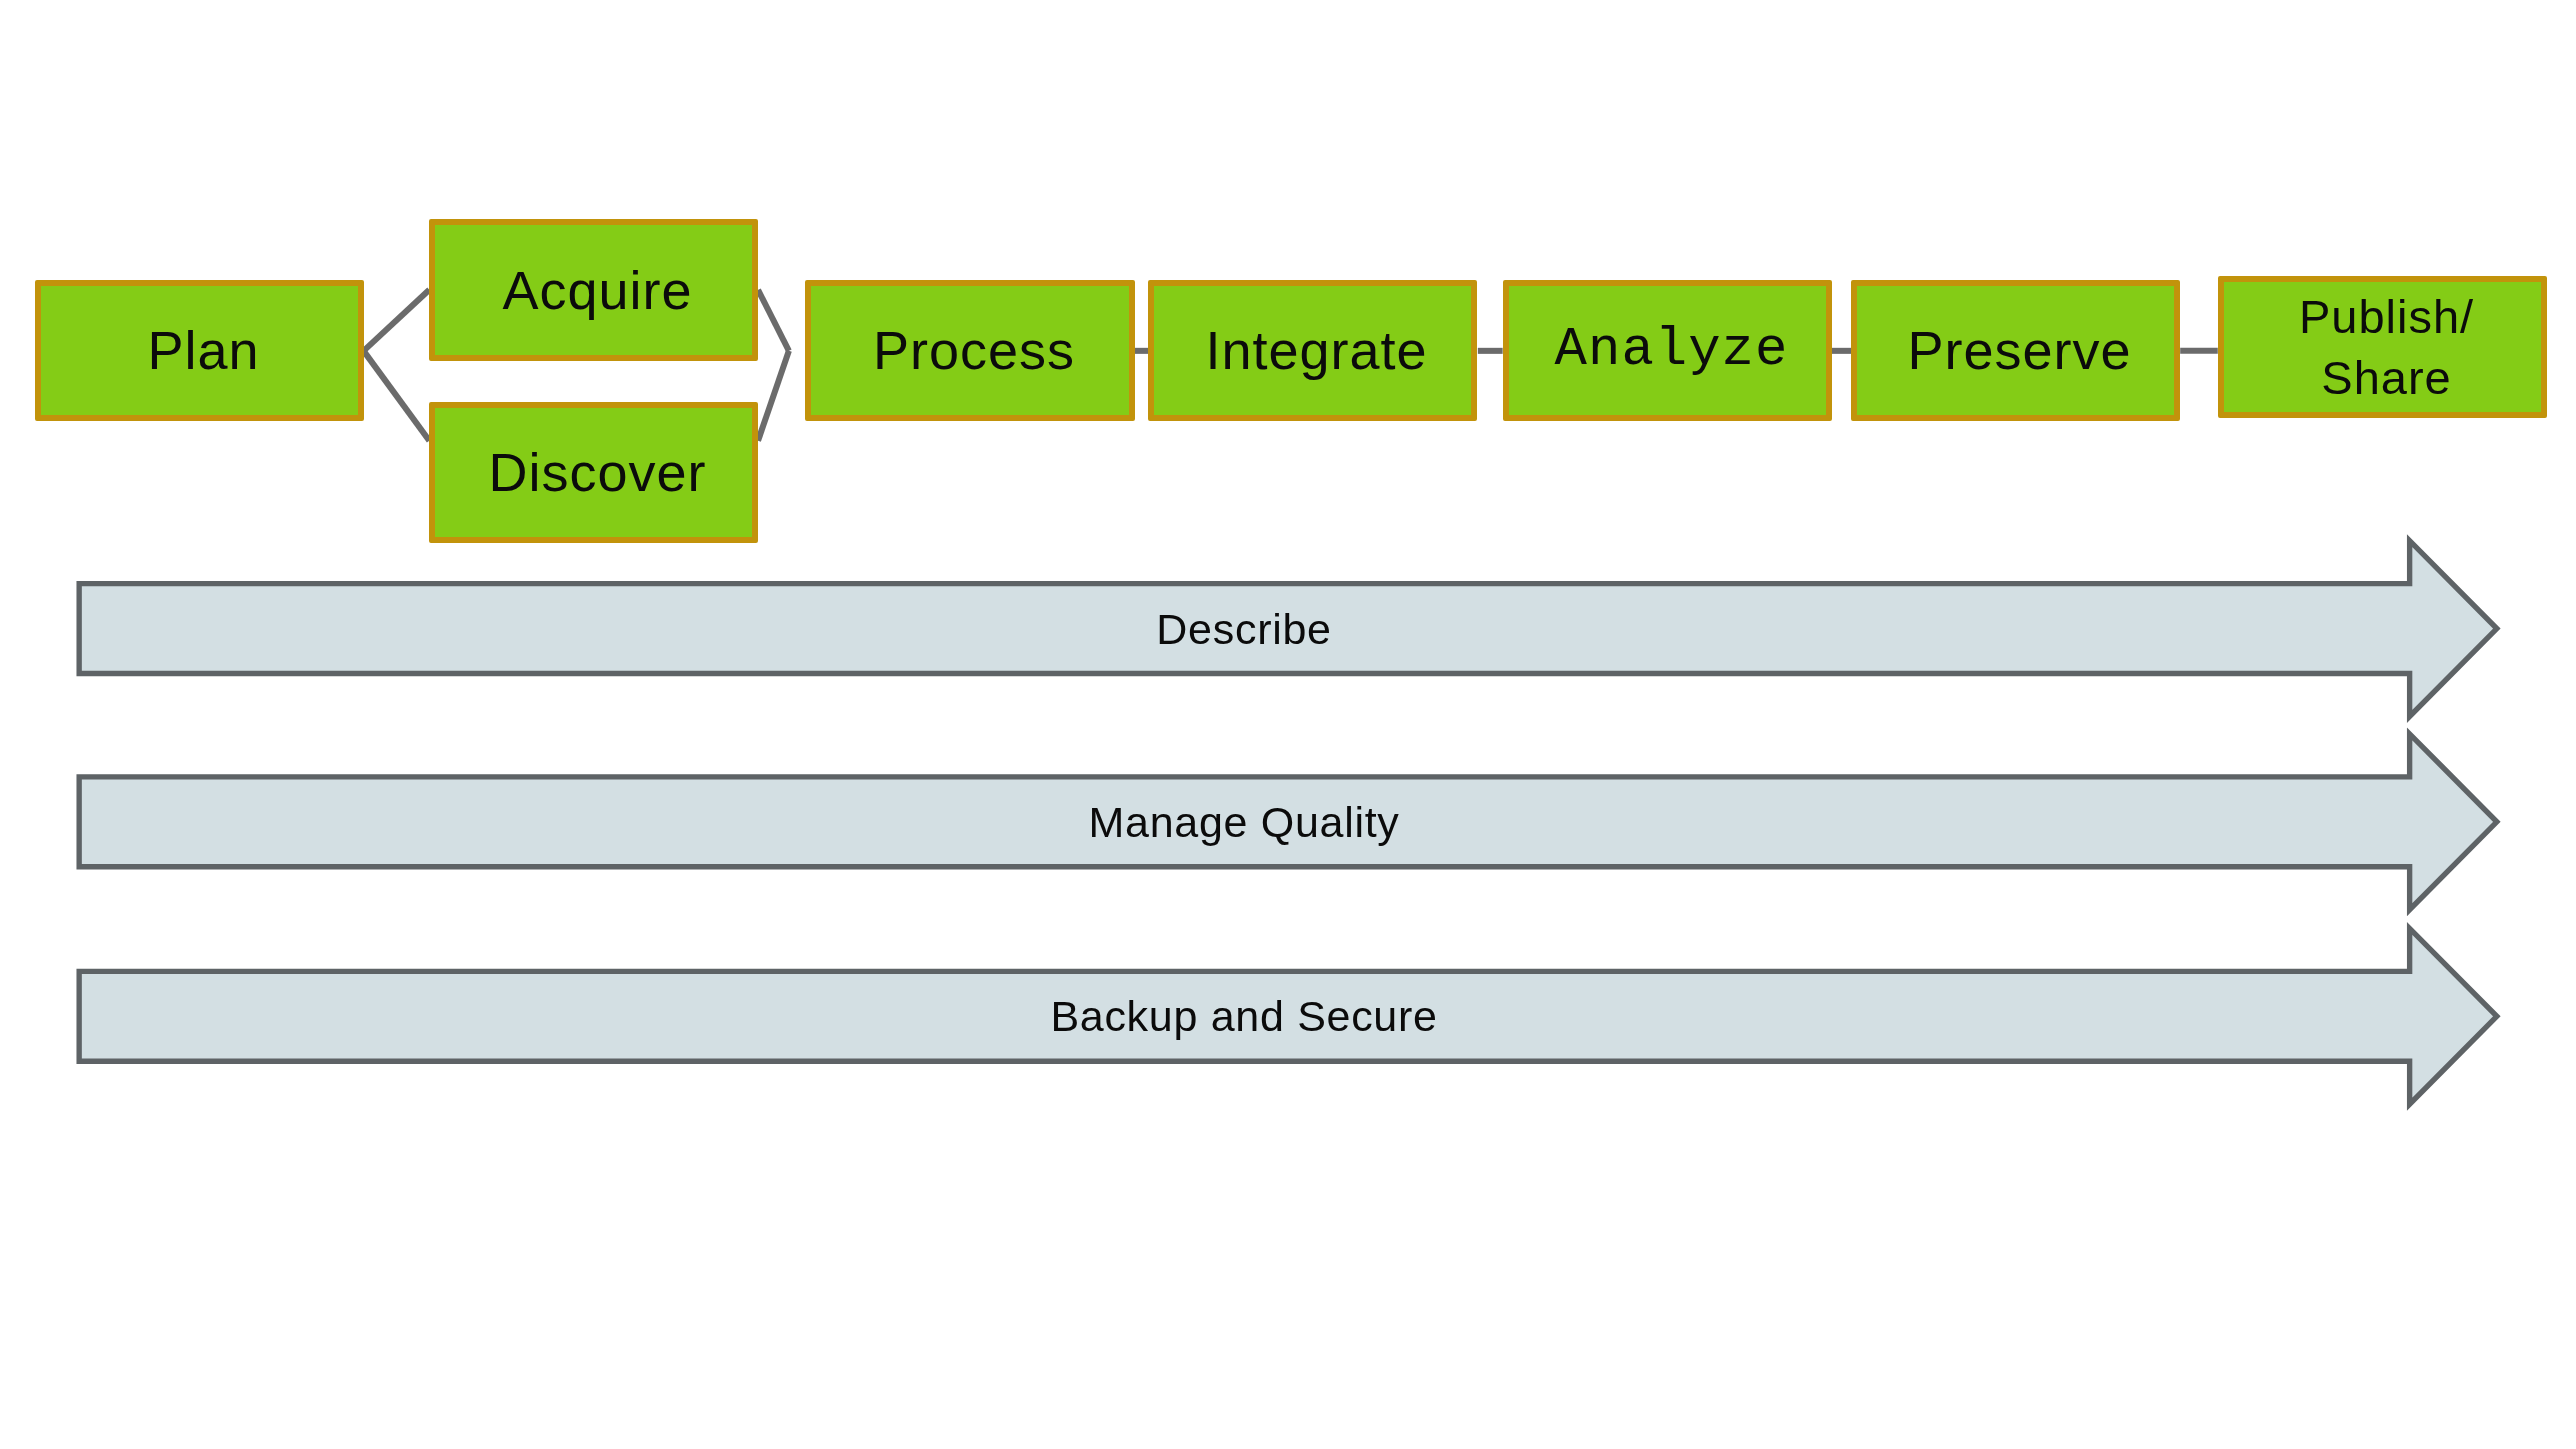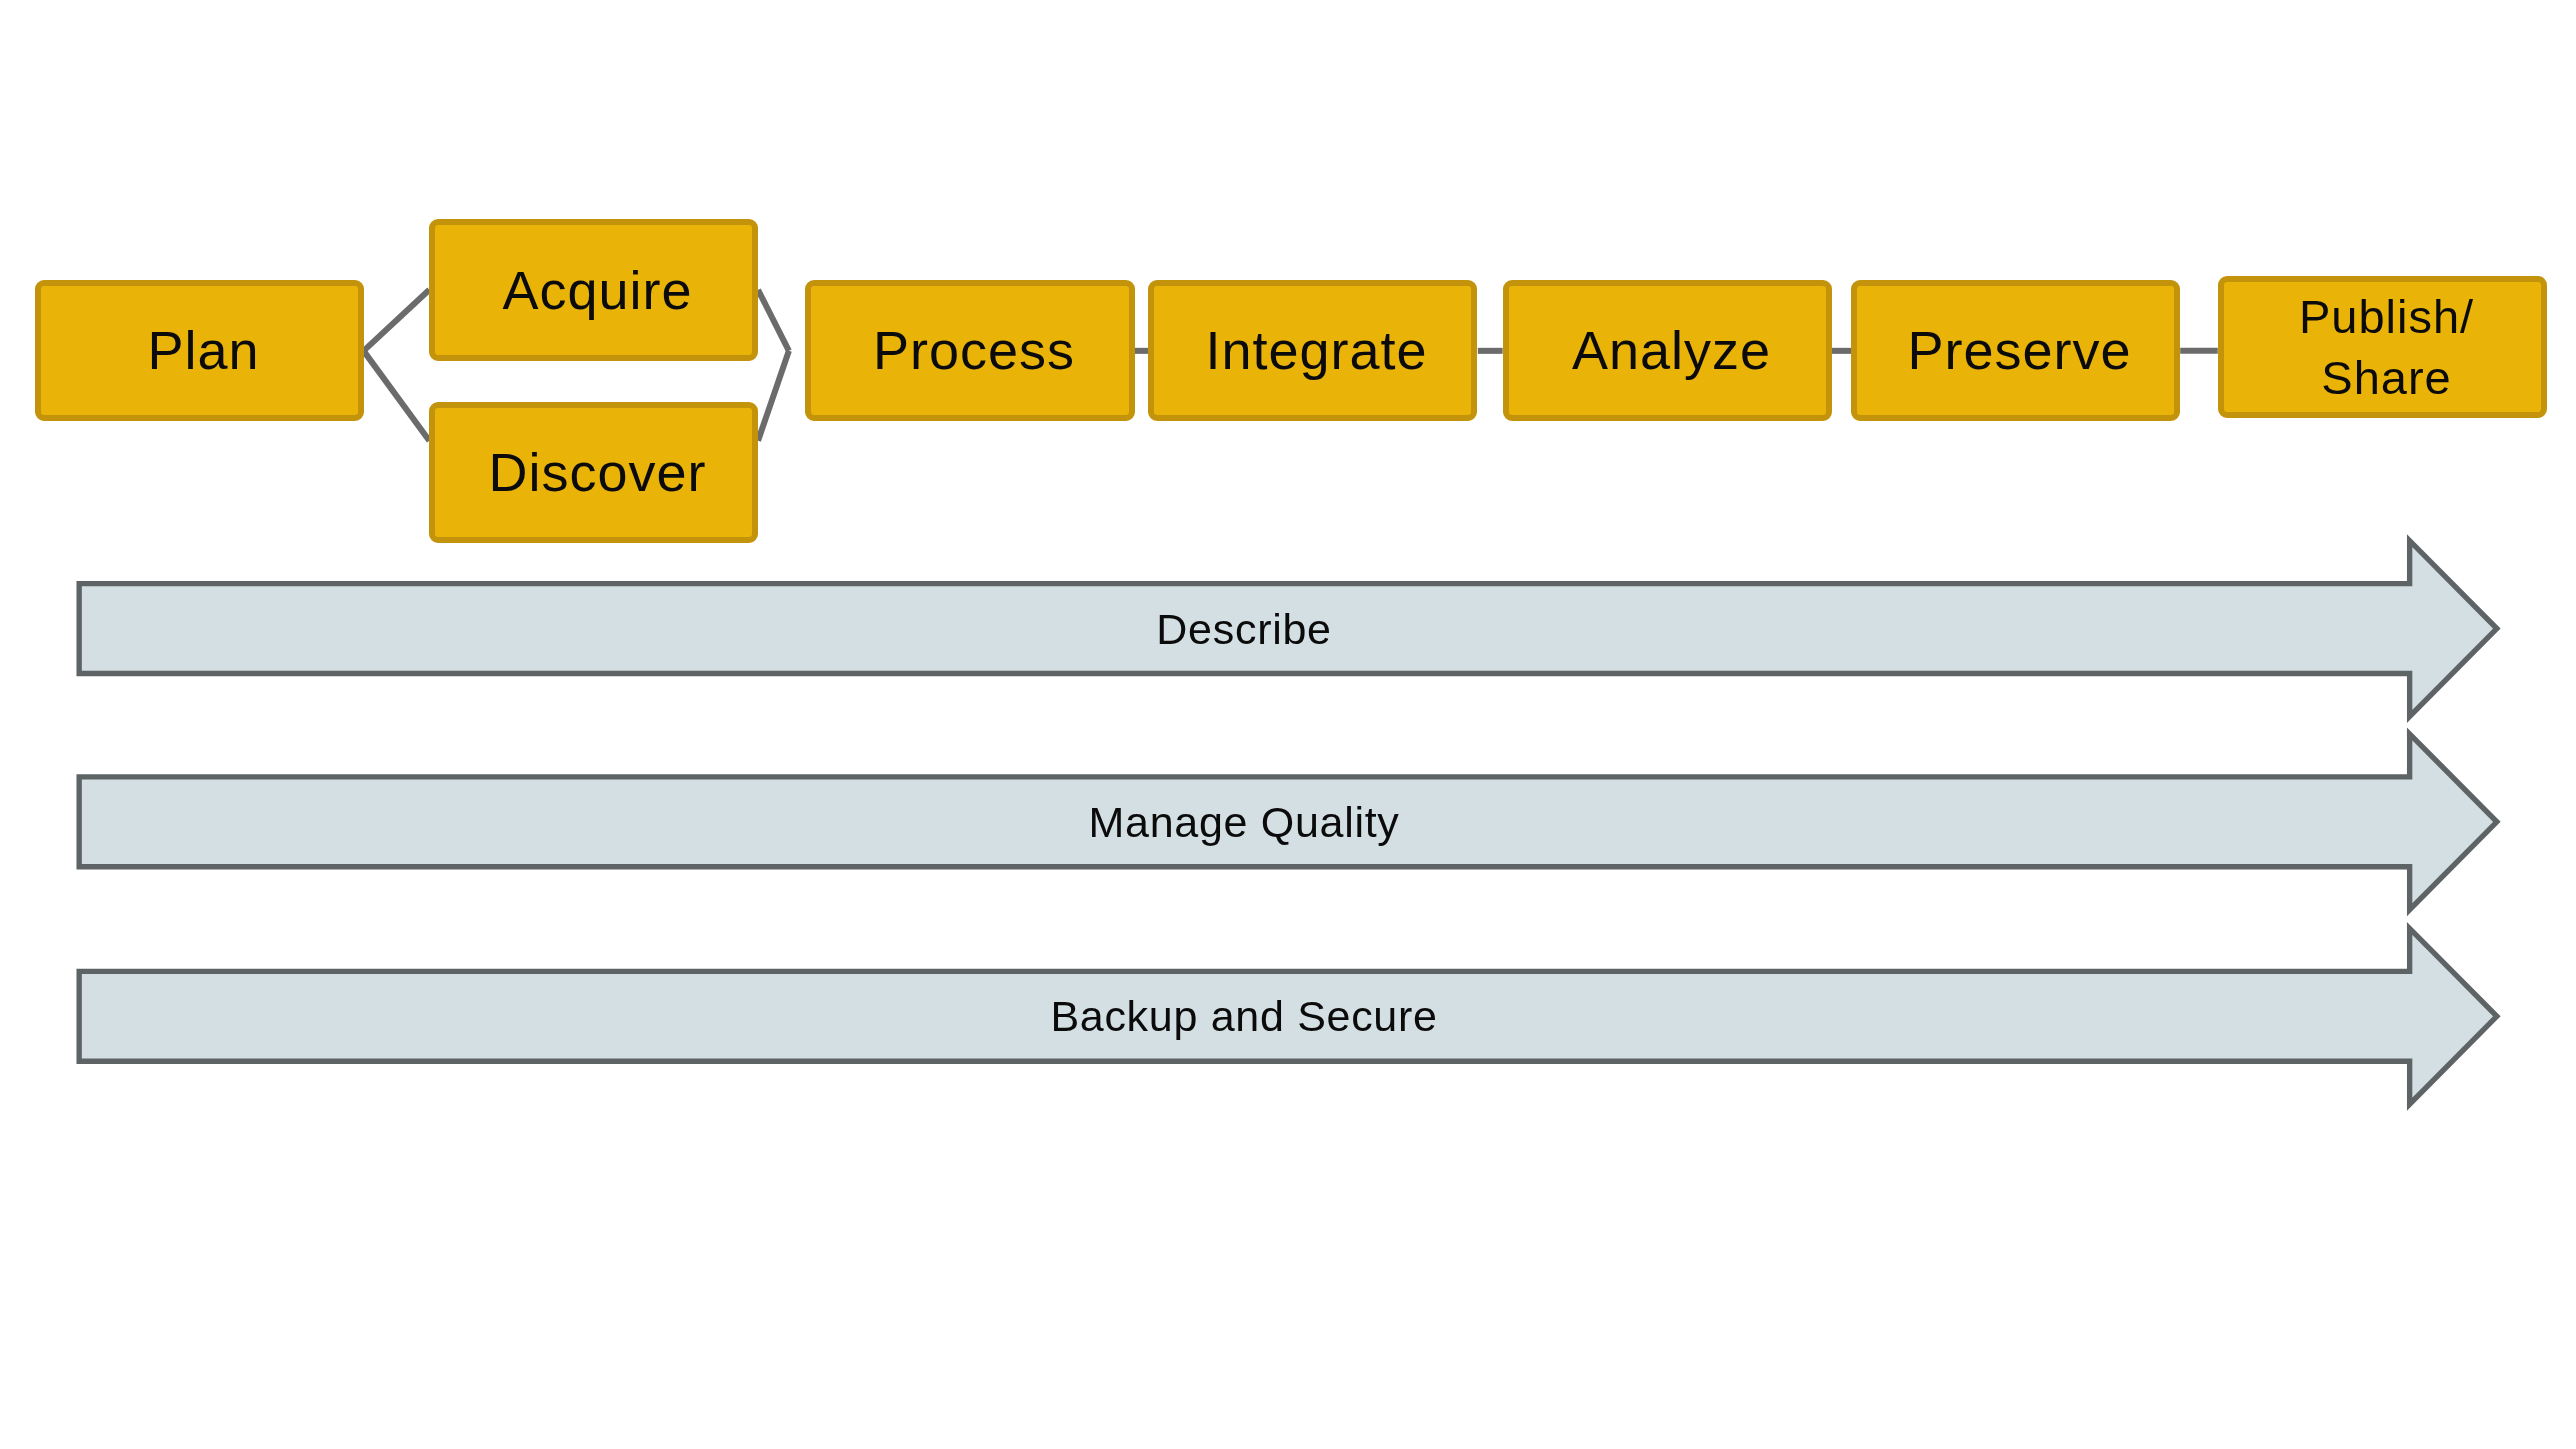--- a/index.html
+++ b/index.html
@@ -30,23 +30,23 @@
   }
   .band-shape {
     fill: #d3dfe3;
     stroke: #5e6366;
     stroke-width: 8;
     stroke-linejoin: miter;
   }
   .stage {
     position: absolute;
     box-sizing: border-box;
-    background: #eab308;
+    background: #84cc16;
     border: 6.7px solid #c2930b;
-    border-radius: 9px;
+    border-radius: 2px;
     display: flex;
     flex-direction: column;
     align-items: center;
     justify-content: center;
     text-align: center;
     color: #0b0b0b;
     font-size: 54px;
     letter-spacing: 1px;
     line-height: 1.15;
     padding-left: 8px;
@@ -101,21 +101,21 @@
   </div>
 
   <div class="stage" style="left:789px; top:280px; width:330px; height:141px;margin-left:16px;">
     <span>Process</span>
   </div>
 
   <div class="stage" style="left:1148px; top:280px; width:329px; height:141px;">
     <span>Integrate</span>
   </div>
 
-  <div class="stage" style="left:1503px; top:280px; width:329px; height:141px;">
+  <div class="stage" style="left:1503px; top:280px; width:329px; height:141px;font-family:Liberation Mono, monospace;">
     <span>Analyze</span>
   </div>
 
   <div class="stage" style="left:1851px; top:280px; width:329px; height:141px;">
     <span>Preserve</span>
   </div>
 
   <div class="stage stage--two-line" style="left:2218px; top:276px; width:329px; height:142px;align-items:center;">
     <span>Publish/</span>
     <span>Share</span>

